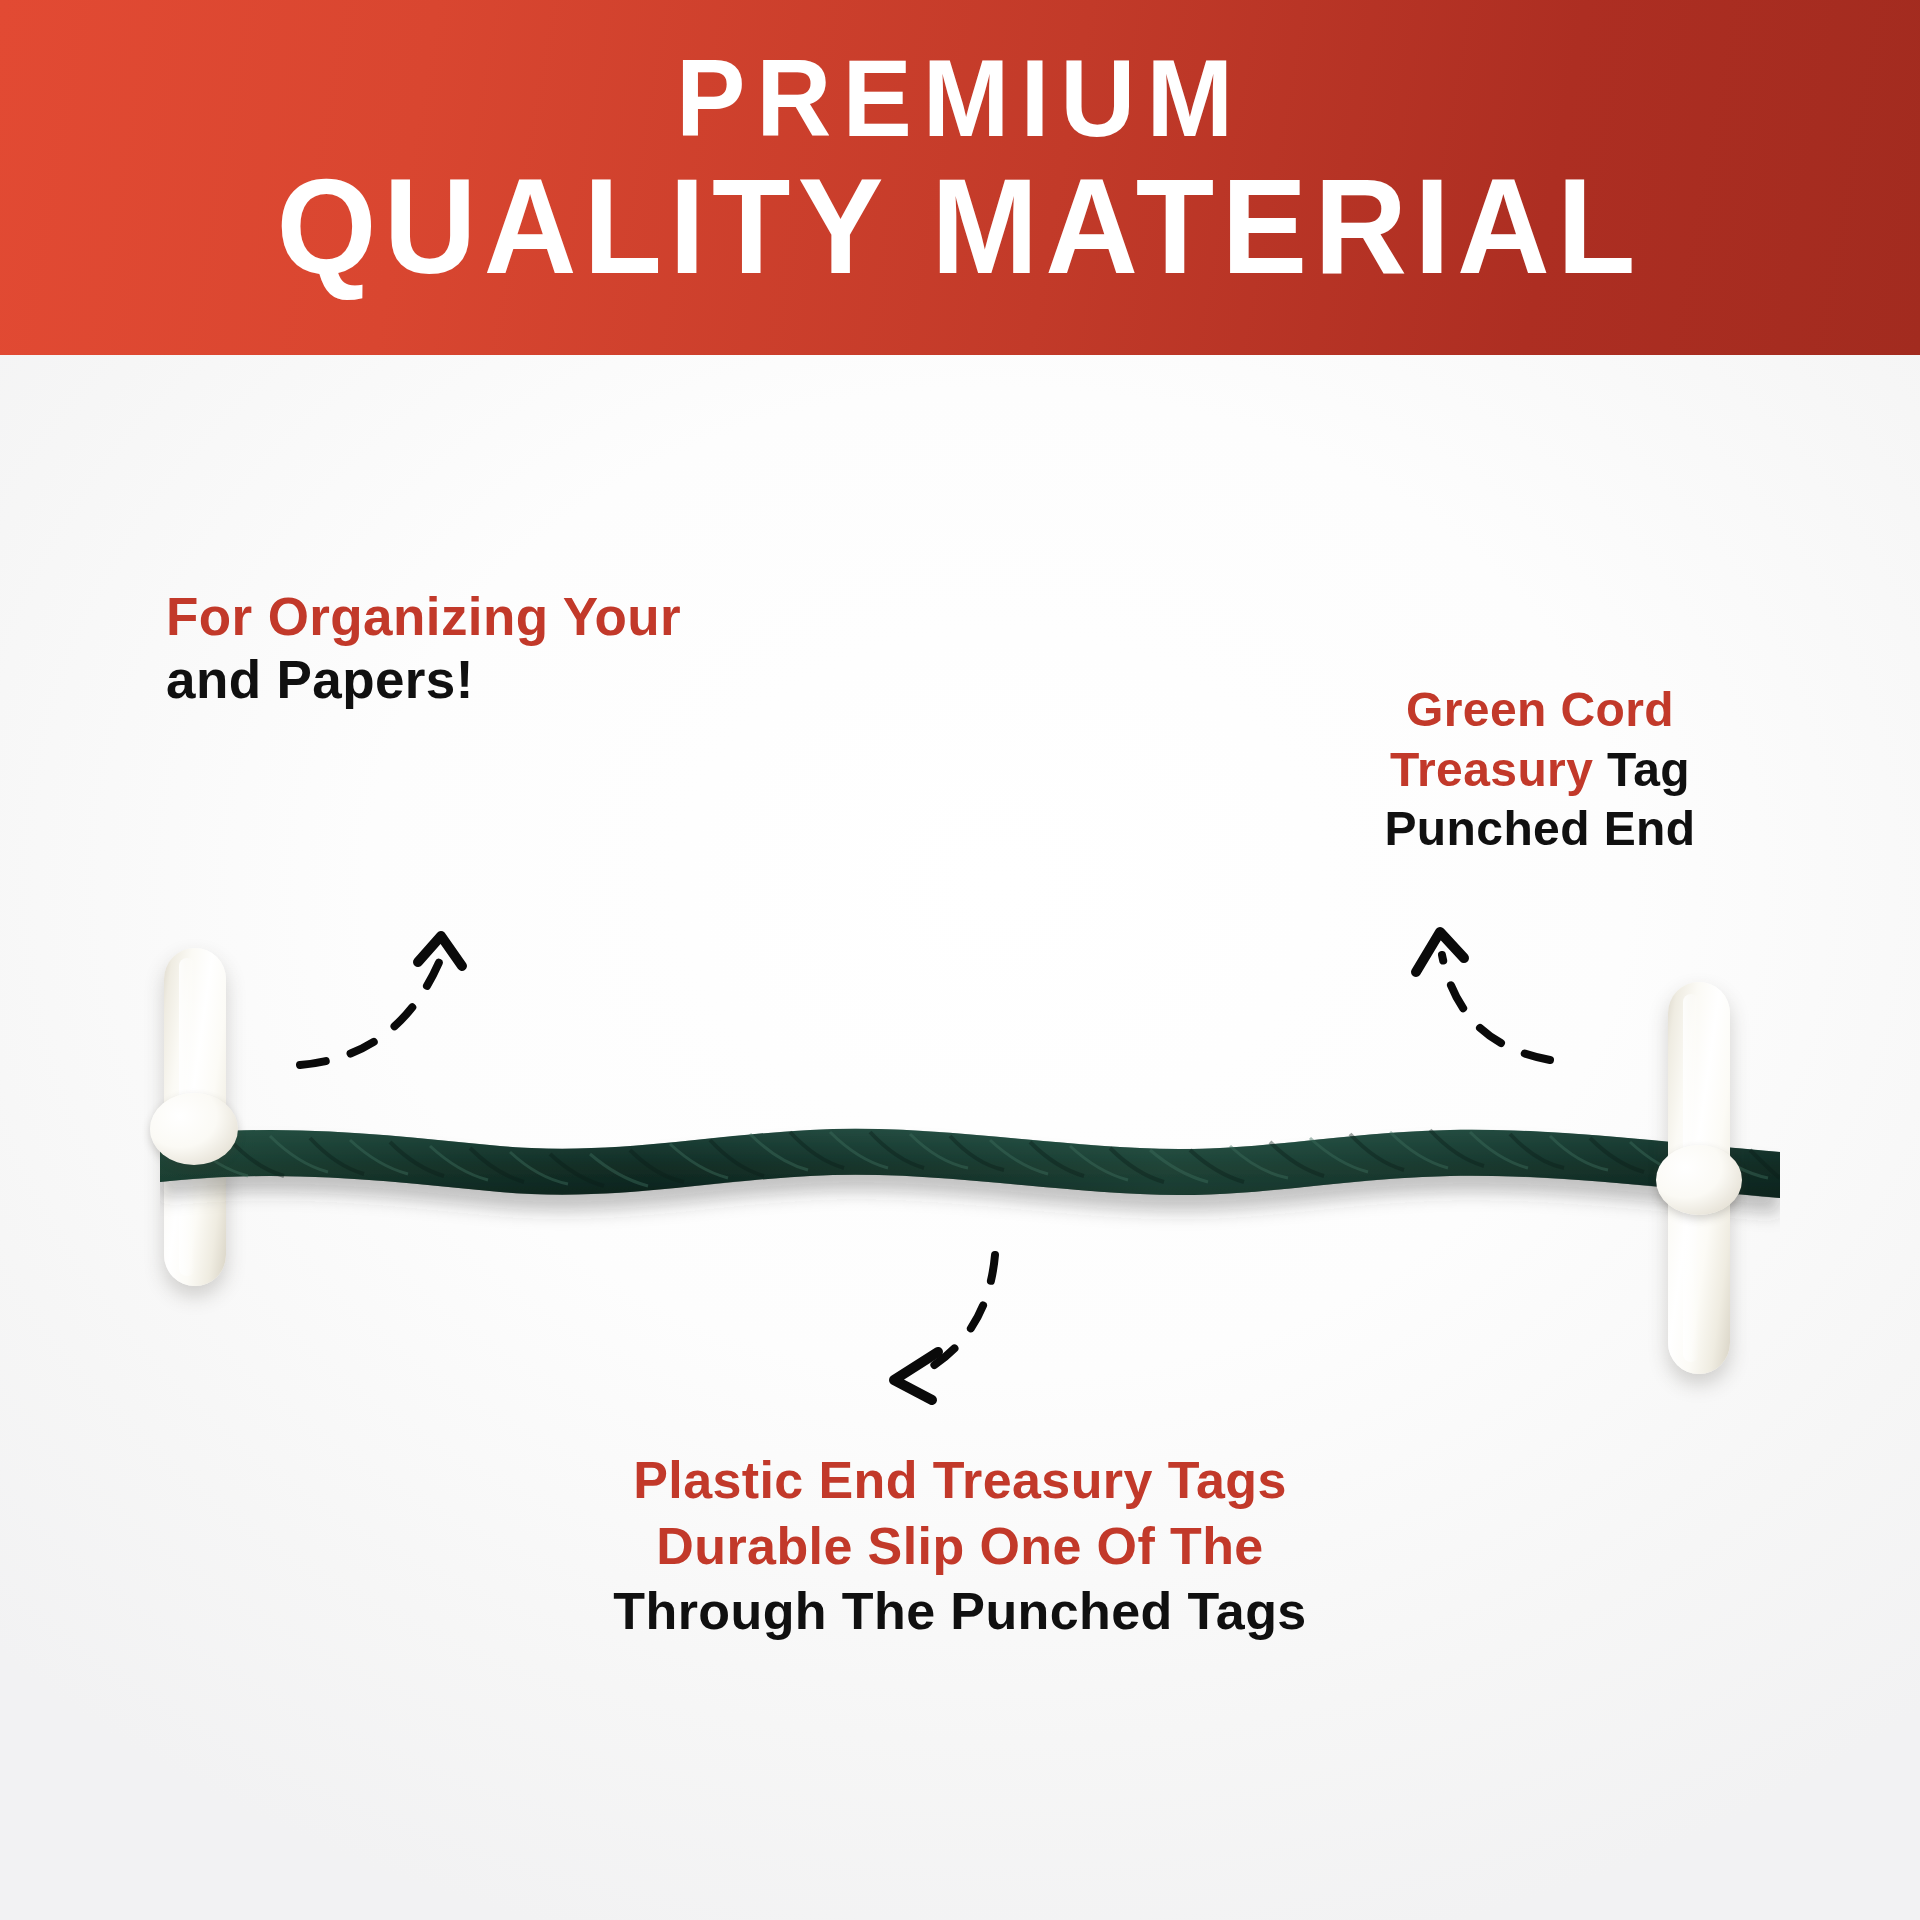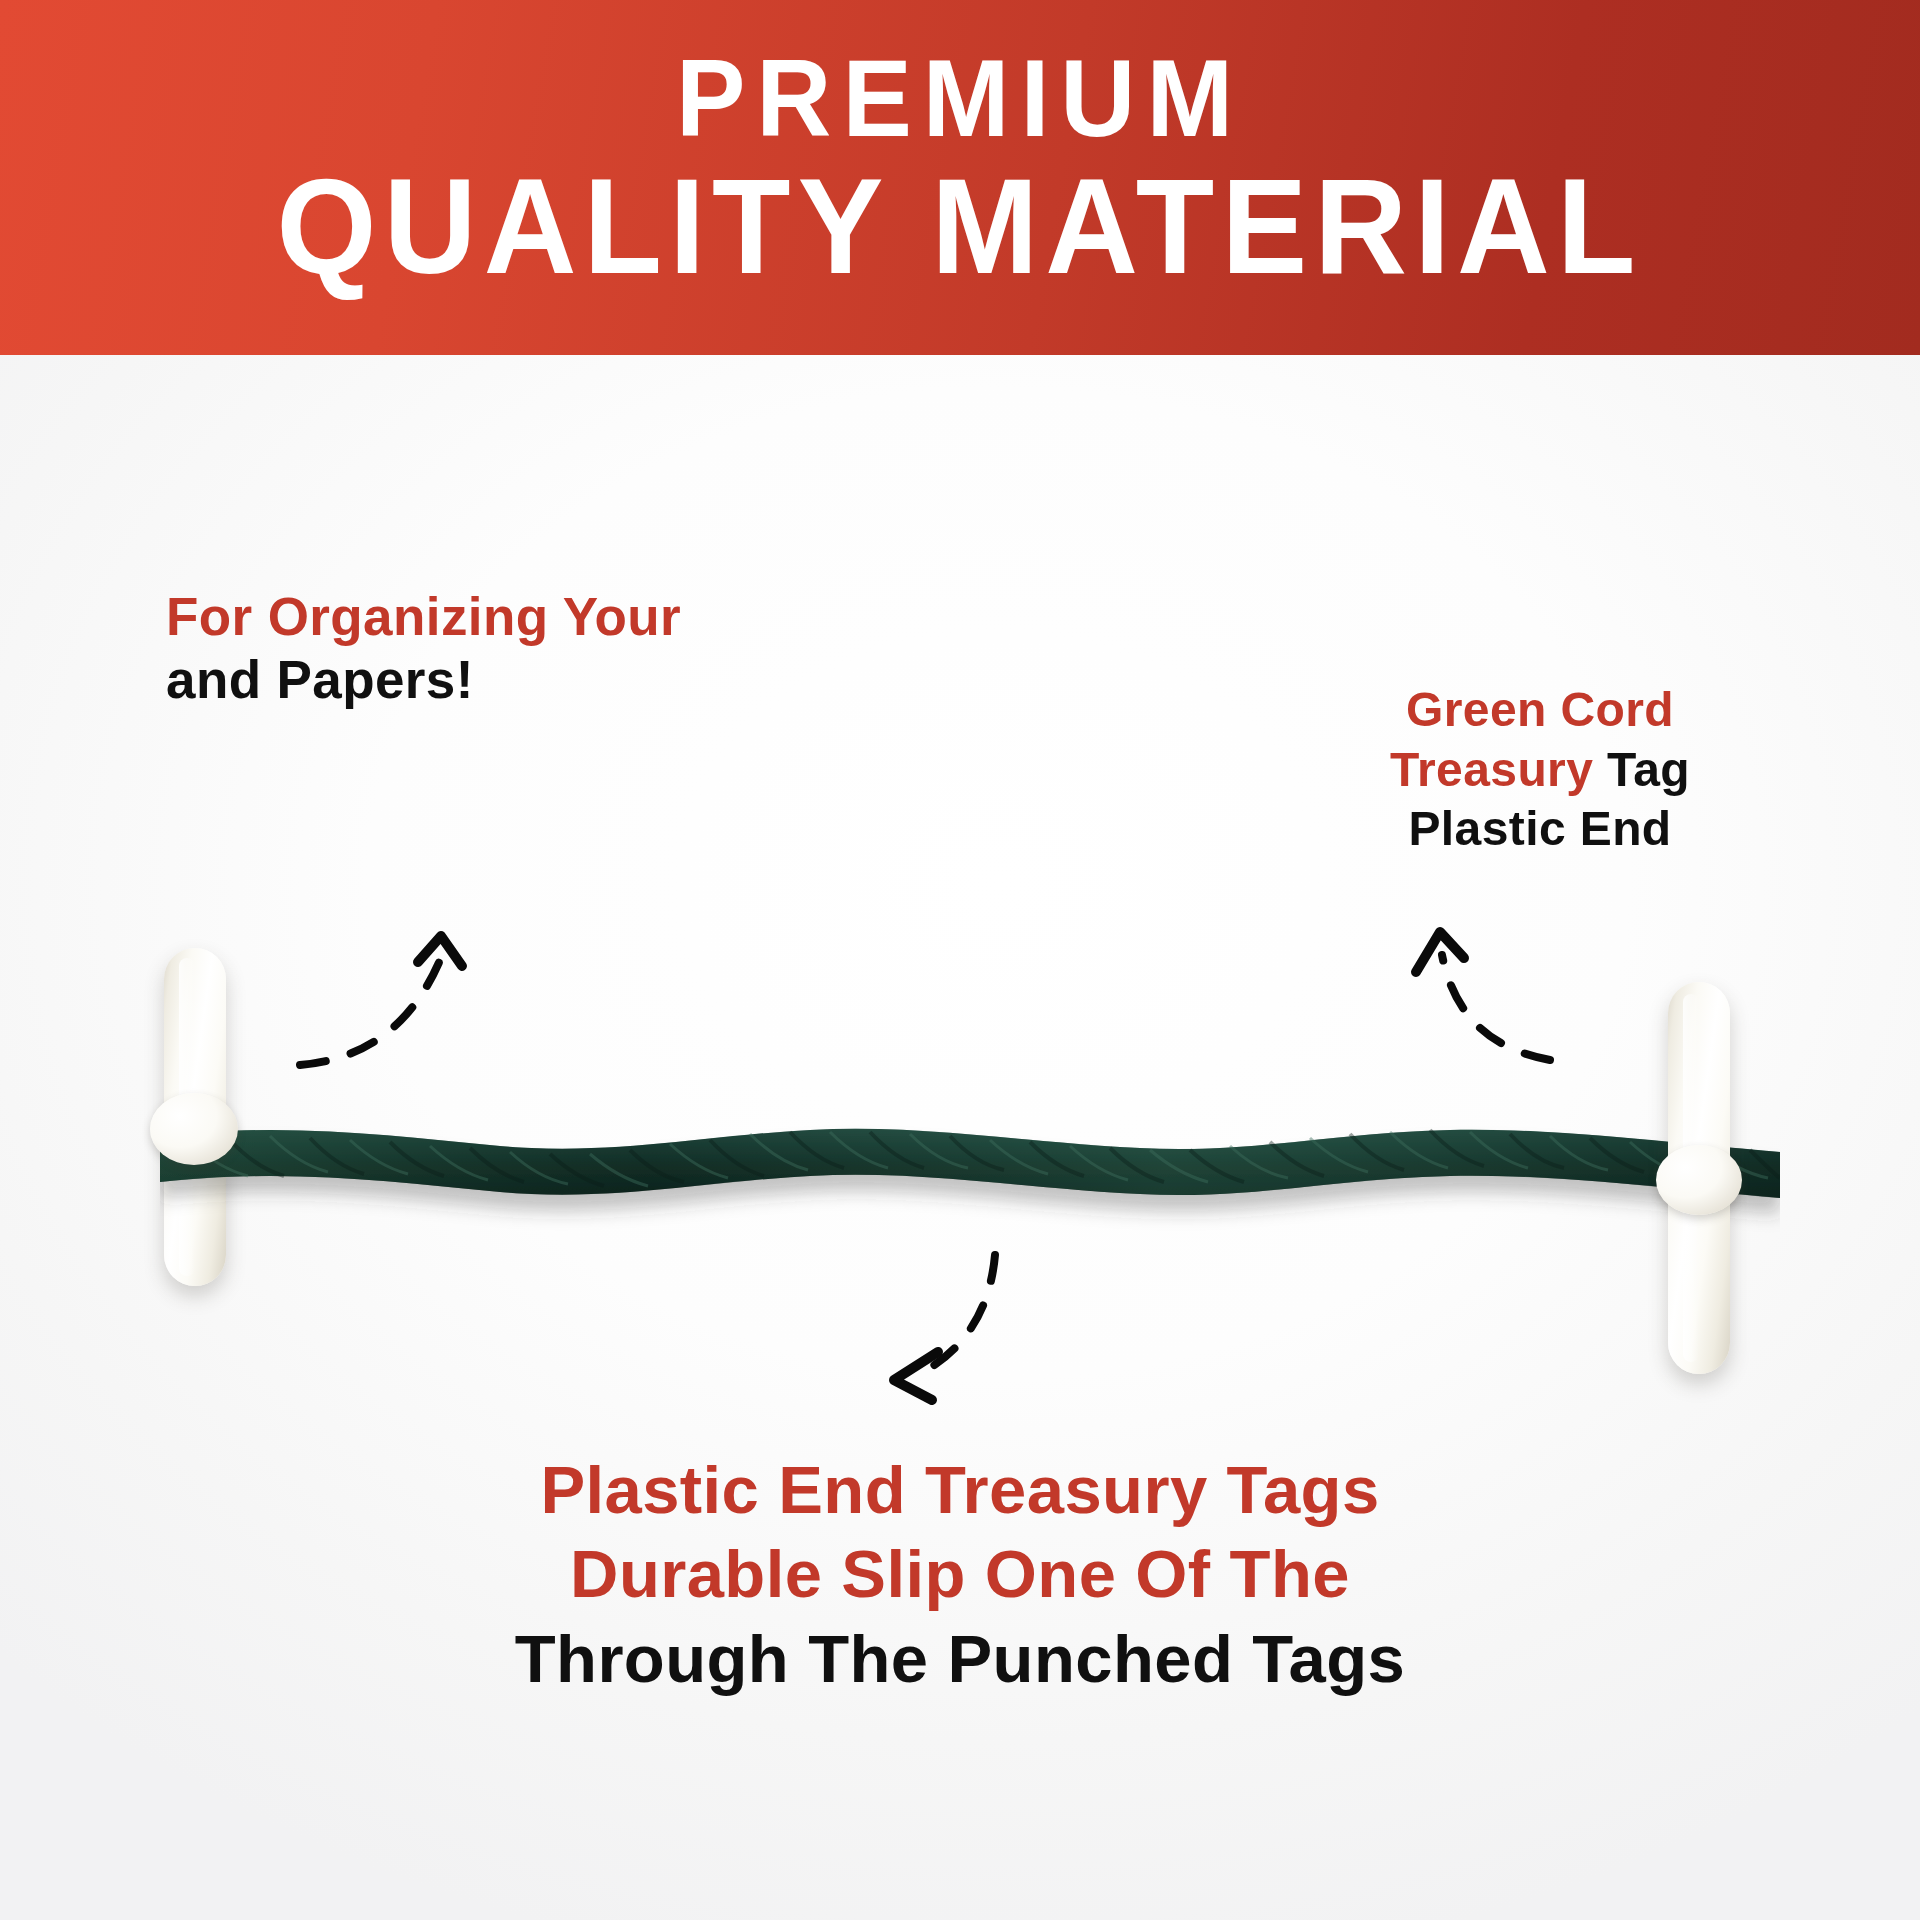--- a/index.html
+++ b/index.html
@@ -85,21 +85,21 @@
     width: 500px;
     text-align: center;
     font-size: 48px;
     letter-spacing: 0.4px;
   }
   #callout-bottom {
     left: 210px;
     top: 1448px;
     width: 1500px;
     text-align: center;
-    font-size: 67px;
+    font-size: 52px;
     letter-spacing: 0.4px;
   }
   #callout-bottom .line { line-height: 1.26; }
   #callout-left   .line { line-height: 1.18; }
   #callout-right  .line { line-height: 1.24; }
 
   
   #product-photo {
     position: absolute;
     left: 0;
@@ -190,21 +190,21 @@
   </div>
 
   <div class="callout" id="callout-left">
     <div class="line red">For Organizing Your</div>
     <div class="line dark">and Papers!</div>
   </div>
 
   <div class="callout" id="callout-right">
     <div class="line red">Green Cord</div>
     <div class="line"><span class="red">Treasury</span><span class="dark">&nbsp;</span><span class="dark">Tag</span></div>
-    <div class="line dark">Plastic End</div>
+    <div class="line dark">Punched End</div>
   </div>
 
   <div id="product-photo">
 
     <div class="plastic-end" id="plastic-end-left"></div>
 
     <div id="cord-wrap">
       <svg id="cord-svg" viewBox="0 0 1620 190" preserveAspectRatio="none">
         <defs>
           <linearGradient id="cordGrad" x1="0" y1="0" x2="0" y2="1">

